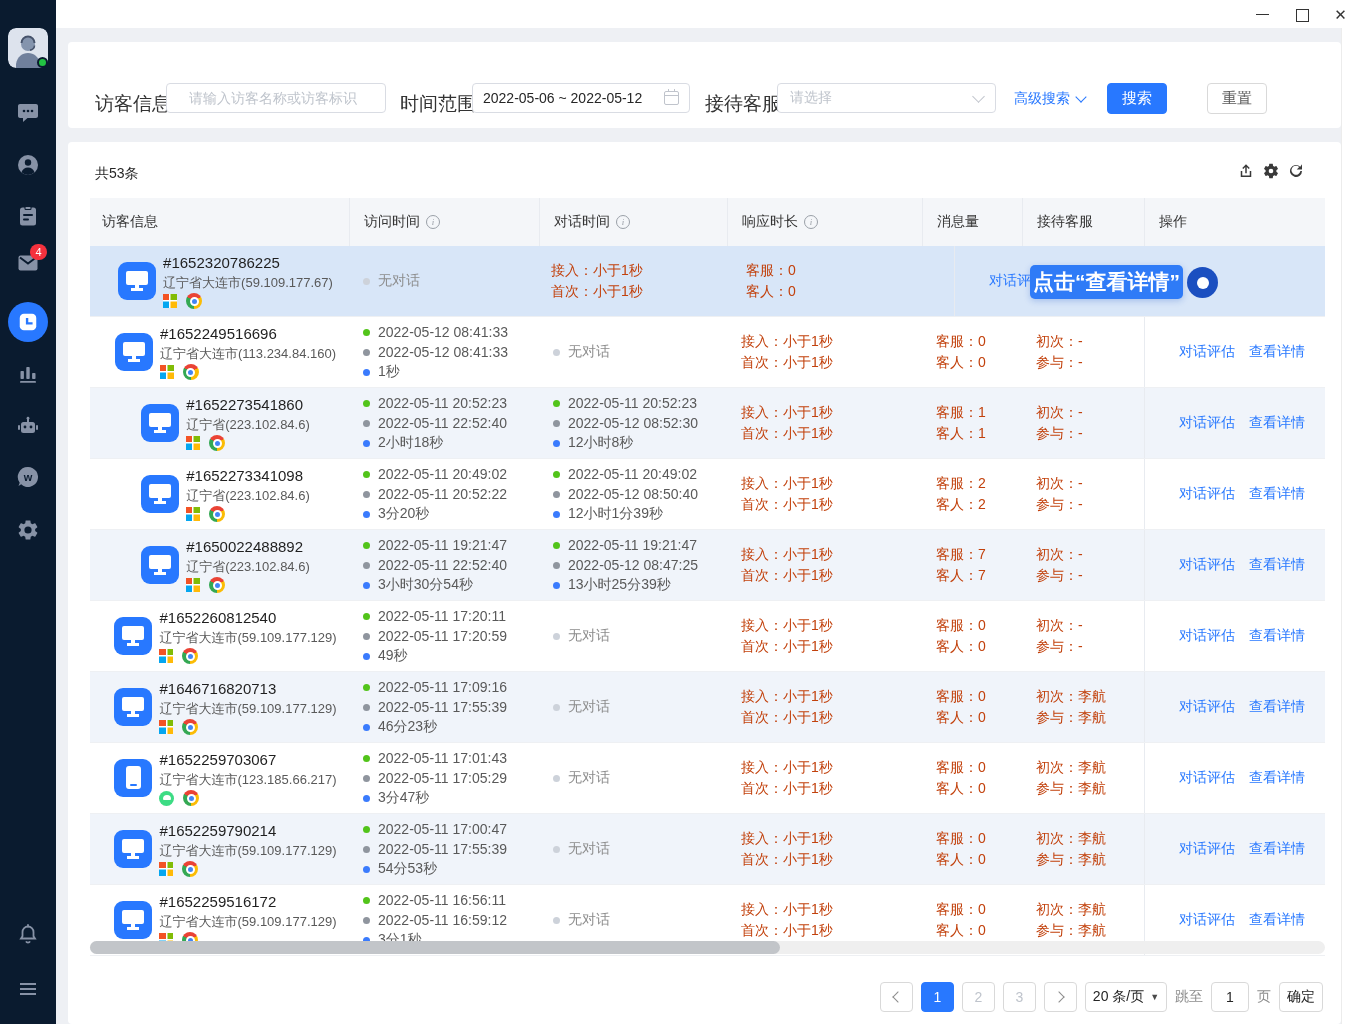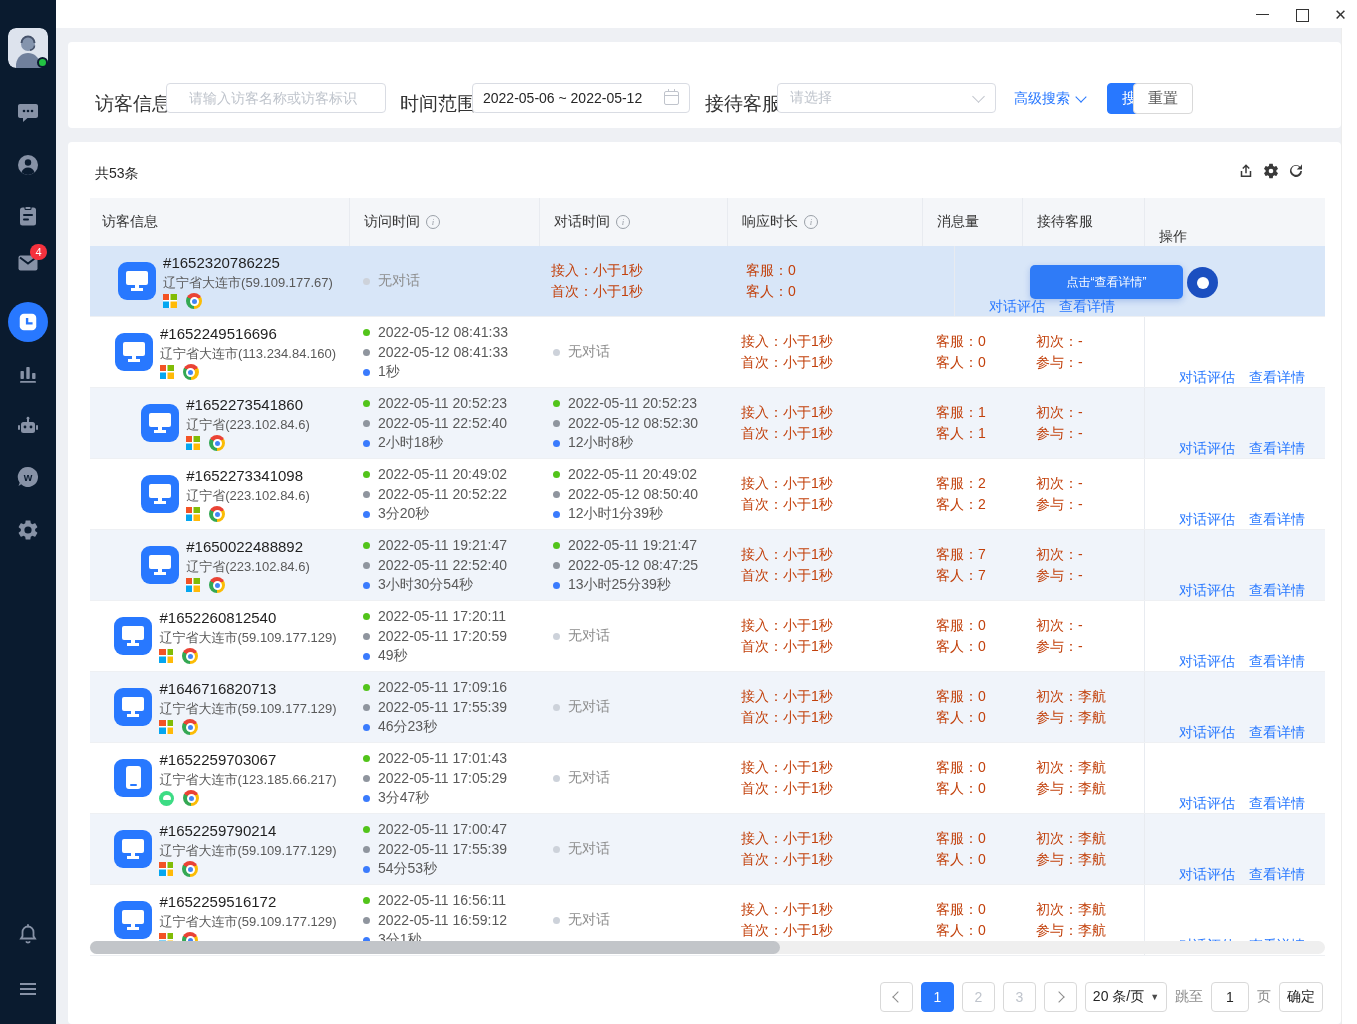--- a/index.html
+++ b/index.html
@@ -35,41 +35,41 @@
 input.fctl{padding:0 22px;color:#262626;outline:none}
 input.fctl::placeholder{color:#bfc4cc}
 .sel-chev{width:9px;height:9px;border-right:1.5px solid #c0c4cc;border-bottom:1.5px solid #c0c4cc;transform:rotate(45deg);margin-top:-4px}
 .cal-icon{position:relative;width:15px;height:14px;border:1.3px solid #c0c4cc;border-radius:2px;flex-shrink:0}
 .cal-icon::before{content:'';position:absolute;left:0;right:0;top:2.6px;height:1.3px;background:#c0c4cc}
 .cal-icon::after{content:'';position:absolute;left:2.6px;top:-2.6px;width:1.6px;height:3px;background:#c0c4cc;box-shadow:6px 0 0 #c0c4cc}
 .adv-search{position:absolute;left:946px;top:48px;color:#2878ff;font-size:14px;display:flex;align-items:center;gap:7px;cursor:pointer}
 .adv-chev{width:8px;height:8px;border-right:1.5px solid #2878ff;border-bottom:1.5px solid #2878ff;transform:rotate(45deg);margin-top:-4px}
 .btn{position:absolute;top:41px;height:31px;border-radius:4px;font-size:15px;display:flex;align-items:center;justify-content:center;cursor:pointer}
 .btn-primary{left:1039px;width:60px;background:#2878ff;color:#fff;border:1px solid #2878ff}
-.btn-plain{left:1065px;width:60px;background:#fff;color:#595959;border:1px solid #d9d9d9}
+.btn-plain{left:1139px;width:60px;background:#fff;color:#595959;border:1px solid #d9d9d9}
 
 
 .total-text{position:absolute;left:27px;top:23px;font-size:14px;color:#262626}
 .tool-icons{position:absolute;right:36px;top:20px;display:flex;gap:7px}
 .tool-icons .ticon{width:18px;height:18px;cursor:pointer}
 .tool-icons svg{width:18px;height:18px;display:block}
 
 
 .thead{position:absolute;left:22px;top:56px;width:1235px;height:48px;background:#f4f6f9;display:flex;z-index:2}
 .th{display:flex;align-items:center;padding-left:14px;font-size:14px;color:#333;gap:6px}
 .th + .th{border-left:1px solid #e8ebf0}
 .info-i{width:14px;height:14px;border:1px solid #9aa0a8;border-radius:50%;color:#9aa0a8;font-size:9px;line-height:12px;text-align:center;font-family:"Liberation Serif",serif;font-style:italic;flex-shrink:0}
 .tbody{position:absolute;left:22px;top:104px;width:1235px}
 .trow{display:flex;height:71px;background:#fff;border-bottom:1px solid #eef0f3;cursor:pointer}
 .trow.stripe{background:#f0f4fa}
 .trow.selected{background:#d8e6f8}
 .td{display:flex;flex-direction:column;justify-content:center;padding-left:14px}
 .c1{width:259px;flex-direction:row;align-items:center;padding-left:12px}
 .c2{width:190px}.c3{width:188px}.c4{width:195px}.c5{width:100px}.c6{width:122px}
-.c7{width:181px;flex-direction:row;align-items:flex-end;gap:14px;border-left:1px solid #e8ebf0}
+.c7{width:181px;flex-direction:row;align-items:center;gap:14px;border-left:1px solid #e8ebf0}
 .tline{display:flex;align-items:center;height:20px;font-size:14px;color:#595959;white-space:nowrap}
 .tline.nodlg span{color:#8c8c8c}
 .dot{width:7px;height:7px;border-radius:50%;margin-right:8px;flex-shrink:0}
 .dot-green{background:#52c41a}.dot-gray{background:#8f959e}.dot-blue{background:#3a7bfd}.dot-pale{background:#cdd2da}
 .pline{height:21px;line-height:21px;font-size:14px;color:#c2410c;white-space:nowrap}
 .act-link{color:#2878ff;font-size:14px;text-decoration:none;white-space:nowrap}
 .vtxt{display:flex;flex-direction:column}
 .vid{font-size:15px;color:#1f1f1f;line-height:21px;white-space:nowrap}
 .vloc{font-size:13px;color:#595959;line-height:19px;white-space:nowrap}
 .vicons{display:flex;align-items:center;gap:9px;height:18px}
@@ -97,21 +97,21 @@
 .chev{width:8px;height:8px;border-left:1.5px solid #8c8c8c;border-bottom:1.5px solid #8c8c8c}
 .chev-l{transform:rotate(45deg);margin-left:3px}
 .chev-r{transform:rotate(-135deg);margin-right:3px}
 .pg-size{width:82px;height:30px;border:1px solid #d9d9d9;border-radius:4px;background:#fff;display:flex;align-items:center;justify-content:center;gap:6px;color:#262626;cursor:pointer}
 .pg-size .tri{font-size:9px;color:#4a4a4a}
 .pg-label{color:#8c8c8c}
 .pg-input{width:38px;height:30px;border:1px solid #d9d9d9;border-radius:4px;text-align:center;font-size:14px;color:#262626;outline:none}
 .pg-confirm{width:44px;height:30px;border:1px solid #d9d9d9;border-radius:4px;background:#fff;color:#262626;display:flex;align-items:center;justify-content:center;cursor:pointer}
 
 
-.tour-tip{position:absolute;left:1030px;top:265px;width:153px;height:34px;background:#2f7bf7;border-radius:5px;color:#fff;font-size:12px;font-weight:normal;display:flex;align-items:center;justify-content:center;z-index:30;box-shadow:0 2px 6px rgba(20,80,200,.25)}
+.tour-tip{position:absolute;left:1030px;top:265px;width:153px;height:34px;background:#2f7bf7;border-radius:5px;color:#fff;font-size:21px;font-weight:bold;display:flex;align-items:center;justify-content:center;z-index:30;box-shadow:0 2px 6px rgba(20,80,200,.25)}
 .tour-cursor{position:absolute;left:1187px;top:267px;width:31px;height:31px;border-radius:50%;background:#1b4fc0;z-index:30}
 .tour-cursor::after{content:'';position:absolute;left:50%;top:50%;width:12px;height:12px;margin:-6px 0 0 -6px;border-radius:50%;background:#fff}
 
 
 .vstrip{position:absolute;right:0;top:0;width:16px;height:1024px;background:#fff;border-left:1px solid #ececec;z-index:4}
 </style>
 </head>
 <body>
 
 <div class="titlebar">

